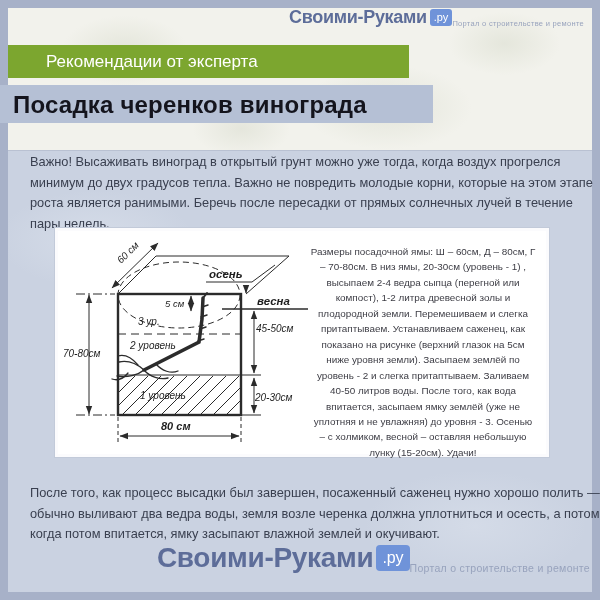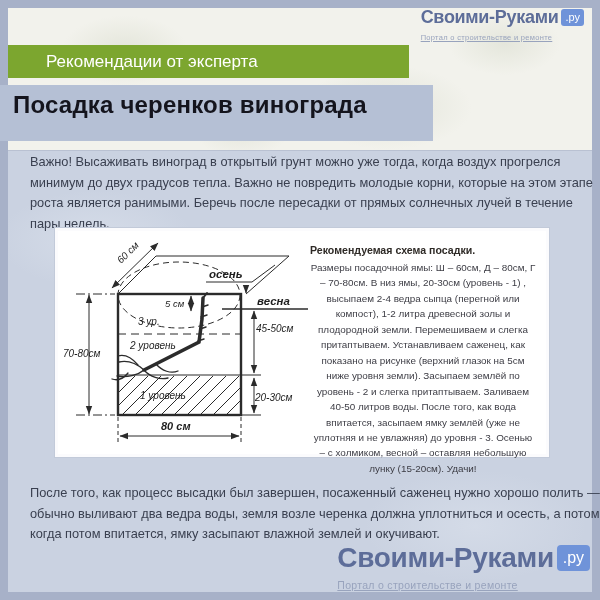--- a/index.html
+++ b/index.html
@@ -27,42 +27,42 @@
       radial-gradient(120px 60px at 60% 40%, rgba(218,224,236,.35), rgba(218,224,236,0) 70%),
       var(--page_blue,#cad2e1);
   }
   .green-banner{
     position:absolute;left:8px;top:45px;width:401px;height:33px;
     background:var(--accent_green,#7ca62f);
     color:#fff;font-size:17px;line-height:33px;padding-left:38px;
     box-sizing:border-box;white-space:nowrap;
   }
   .title-bar{
-    position:absolute;left:0;top:85px;width:433px;height:56px;
+    position:absolute;left:0;top:85px;width:433px;height:38px;
     background:var(--title_bg,#b5c0d5);
   }
   .title-bar .title{
     font-size:24px;font-weight:bold;color:#14141d;
     padding:6px 0 0 13px;letter-spacing:.2px;white-space:nowrap;
   }
   .para{
     position:absolute;left:30px;width:576px;
     color:#3a4050;font-size:12.8px;line-height:1.62;
   }
   .para1{top:152px;}
   .para2{top:483px;}
   
-  .logo{position:absolute;display:flex;flex-direction:column;align-items:flex-start;}
+  .logo{position:absolute;display:flex;flex-direction:row;align-items:flex-end;}
   .logo-row{display:flex;align-items:center;gap:3px;}
   .logo-name{color:var(--logo_text,#5d6d99);font-weight:bold;letter-spacing:-.3px;}
   .logo-badge{
     background:var(--badge_bg,#6f93d9);color:#fff;border-radius:4px;
     display:inline-block;line-height:1;font-weight:normal;
   }
-  .logo-tag{color:#98a3bd;letter-spacing:.3px;margin-top:5px;white-space:nowrap;text-decoration:underline;}
+  .logo-tag{color:#98a3bd;letter-spacing:.3px;margin-top:5px;white-space:nowrap;}
   .logo.top{right:16px;top:7px;}
   .logo.top .logo-name{font-size:18px;}
   .logo.top .logo-badge{font-size:11px;padding:3px 4px;border-radius:3px;}
   .logo.top .logo-tag{font-size:7.5px;}
   .logo.bottom{right:10px;top:542px;}
   .logo.bottom .logo-name{font-size:28px;}
   .logo.bottom .logo-badge{font-size:16px;padding:5px 6px;}
   .logo.bottom .logo-tag{font-size:10.5px;}
   
   .diagram-box{
@@ -186,21 +186,20 @@
           <path d="M86,139 C80,144 69,147 59,145"></path>
           <path d="M86,139 C92,146 102,149 110,147"></path>
           <path d="M98,133 C104,140 113,143 120,140"></path>
           <path d="M80,134 C74,127 67,123 60,125"></path>
           <path d="M70,142 C66,147 60,150 54,148"></path>
         </g>
       </g>
     </svg>
 
     <div class="note">
-      <div class="note-title">Рекомендуемая схема посадки.</div>
       <div class="note-body">Размеры посадочной ямы:  Ш – 60см, Д – 80см, Г – 70-80см. В низ ямы, 20-30см (уровень - 1) , высыпаем 2-4 ведра сыпца (перегной или компост), 1-2 литра древесной золы и плодородной земли. Перемешиваем и слегка притаптываем. Устанавливаем саженец, как показано на рисунке (верхний глазок на 5см ниже уровня земли). Засыпаем землёй по уровень - 2 и слегка притаптываем. Заливаем 40-50 литров воды. После того, как вода впитается, засыпаем ямку землёй (уже не уплотняя и не увлажняя) до уровня - 3. Осенью – с холмиком, весной – оставляя небольшую лунку (15-20см). Удачи!</div>
     </div>
   </div>
 
   <div class="para para2">После того, как процесс высадки был завершен, посаженный саженец нужно хорошо полить — обычно выливают два ведра воды, земля возле черенка должна уплотниться и осесть, а потом, когда потом впитается, ямку засыпают влажной землей и окучивают.</div>
 
   <div class="logo bottom">
     <div class="logo-row">
       <span class="logo-name">Своими-Руками</span>
       <span class="logo-badge">.ру</span>

